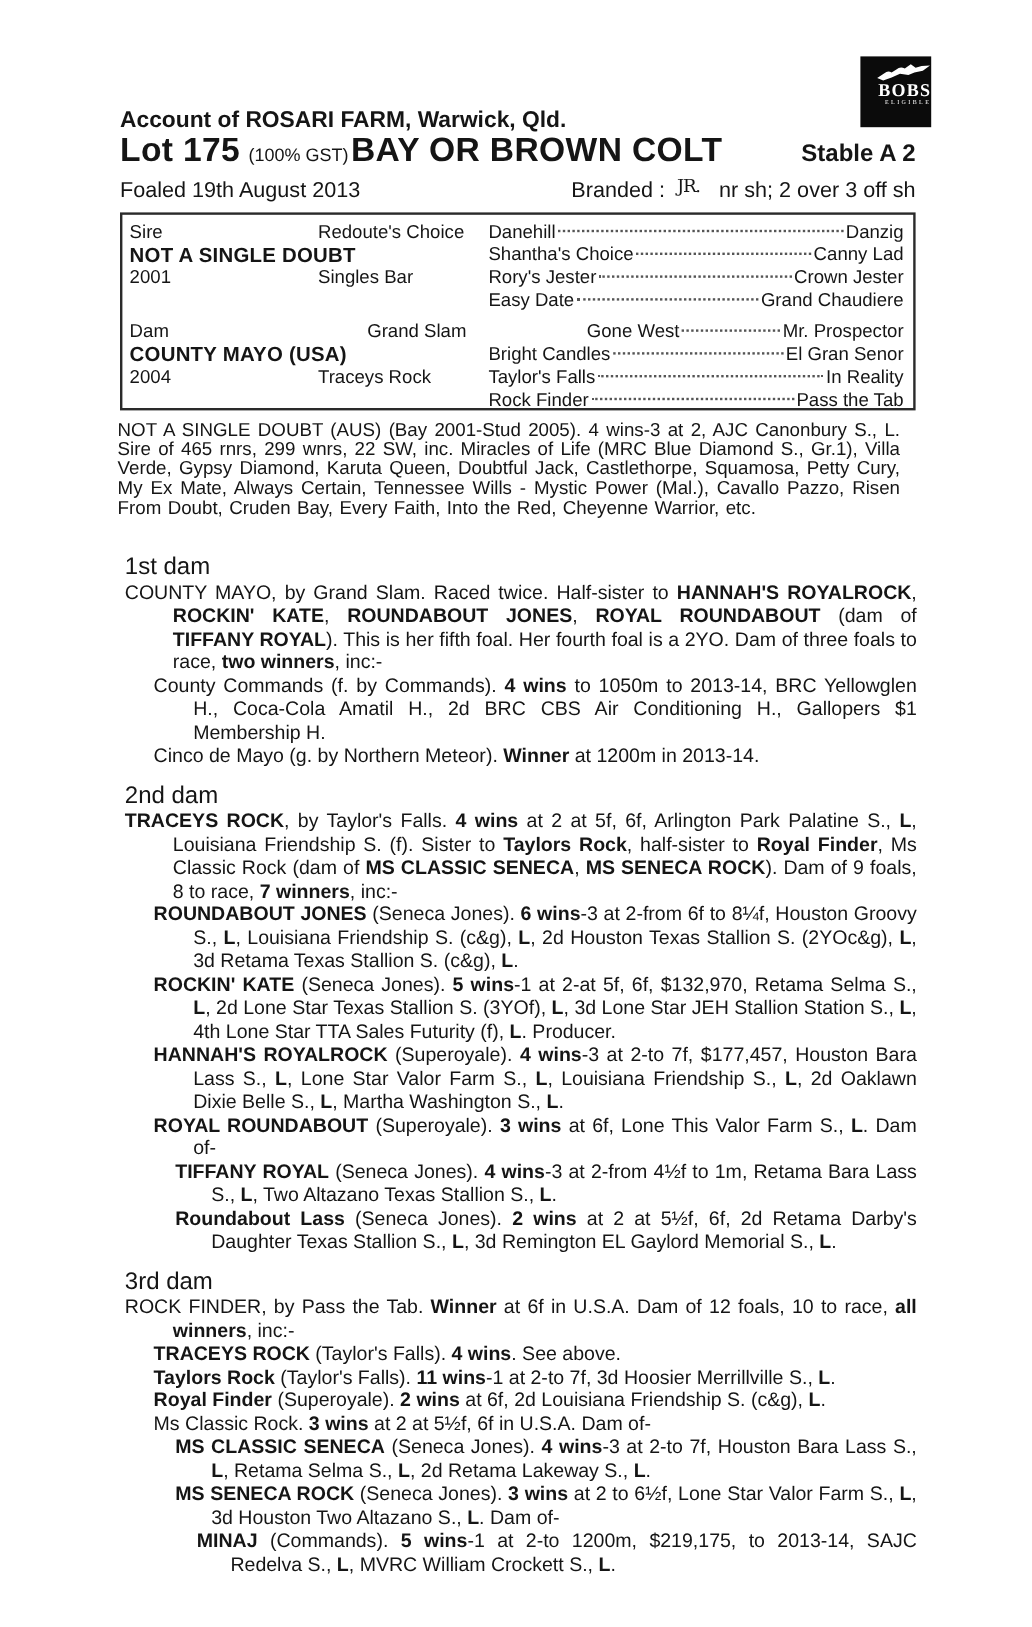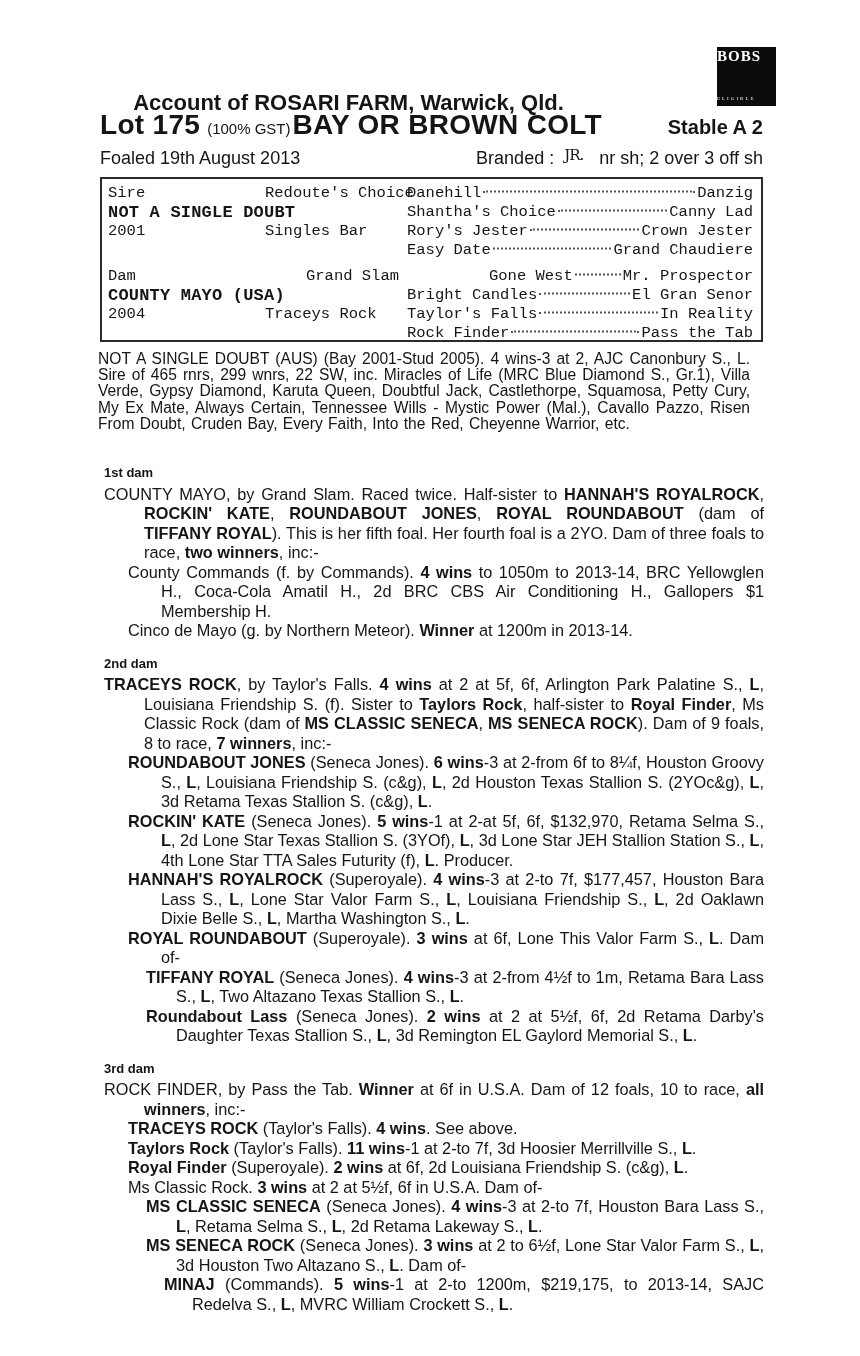--- a/index.html
+++ b/index.html
@@ -4,36 +4,36 @@
 <style>
   html,body { margin:0; padding:0; background:#ffffff; }
   .page {
     position:relative; width:860px; height:1356px; background:#ffffff;
     font-family:"Liberation Sans", sans-serif; color:#151515; overflow:hidden;
   }
 
   
   .bobs-logo {
     position:absolute; top:47px; left:717px; width:59px; height:59px;
-    background:#0b0b0b; display:flex; flex-direction:column; align-items:flex-start;
-    justify-content:flex-end; box-sizing:border-box; padding-bottom:4px;gap:32px;
+    background:#0b0b0b; display:flex; flex-direction:column; align-items:flex-end;
+    justify-content:flex-end; box-sizing:border-box; padding-bottom:16px;
   }
   .bobs-word {
     color:#ffffff; font-family:"Liberation Serif", serif; font-weight:bold;
     font-size:15px; letter-spacing:1px; line-height:14px;
   }
   .bobs-sub {
     color:#ffffff; font-family:"Liberation Serif", serif; font-size:5px;
     letter-spacing:2px; line-height:7px;
   }
 
   
   .account-line {
-    position:absolute; top:90px; left:100px; width:497px; text-align:center;
-    font-weight:bold; font-size:22px;
+    position:absolute; top:90px; left:100px; width:497px; text-align:left;
+    font-weight:bold; font-size:19px;
   }
   .lot-line {
     position:absolute; top:109px; left:100px; width:663px;
     display:flex; align-items:baseline;
   }
   .lot-number { font-size:28px; font-weight:800; letter-spacing:.3px; white-space:nowrap; }
   .gst-note   { font-size:15px; margin-left:7px; white-space:nowrap; }
   .colt-title { font-size:28px; font-weight:800; letter-spacing:.3px; margin-left:2px; white-space:nowrap; }
   .stable     { margin-left:auto; font-size:20px; font-weight:bold; white-space:nowrap; }
 
@@ -46,21 +46,21 @@
     font-family:"DejaVu Serif", serif; font-size:15px; letter-spacing:-1px;
     margin:0 16px 0 10px; position:relative; top:-4px;
   }
 
   
   .pedigree-table {
     position:absolute; top:177px; left:100px; width:663px; height:165px;
     border:2px solid #2a2a2a; box-sizing:border-box; padding:5px 8px 0 6px;
     font-size:15.5px;
   }
-  .pt-row { display:flex; line-height:19px; height:19px; align-items:flex-end;font-family:Liberation Mono, monospace; }
+  .pt-row { display:flex; line-height:19px; height:19px; align-items:flex-end; }
   .pt-gap { margin-top:7px;gap:41px; }
   .pt-c1 { width:157px; white-space:nowrap; overflow:visible; }
   .pt-c2 { width:142px; white-space:nowrap; }
   .pt-c1.pt-bold { font-weight:800; font-size:17px; letter-spacing:.2px; }
   .pt-c3 { flex:1; display:flex; align-items:baseline; min-width:0; }
   .pt-anc { white-space:nowrap; }
   .pt-dots { flex:1; border-bottom:2px dotted #555; margin:0 2px; transform:translateY(-4.5px); min-width:8px; }
   .pt-sire { white-space:nowrap; }
 
   
@@ -68,21 +68,21 @@
     position:absolute; top:351px; left:98px; width:652px;
     font-weight:normal; font-size:15.6px; line-height:16.2px;
     text-align:justify; word-spacing:1px;
   }
 
   
   .dam-sections {
     position:absolute; top:463px; left:104px; width:660px;
     font-size:16.3px; line-height:19.5px;
   }
-  .dam-heading { font-weight:bold; font-size:13px; margin:13px 0 2px 0; }
+  .dam-heading { font-weight:normal; font-size:20px; margin:13px 0 2px 0; }
   .dam-section:first-child .dam-heading { margin-top:0; }
   .dam-para { margin:0; text-align:justify; }
   .lvl0 { padding-left:40px; text-indent:-40px; }
   .lvl1 { padding-left:57px; text-indent:-33px; }
   .lvl2 { padding-left:72px; text-indent:-30px; }
   .lvl3 { padding-left:88px; text-indent:-28px; }
   .dam-para b { font-weight:bold; }
 </style>
 </head>
 <body>

